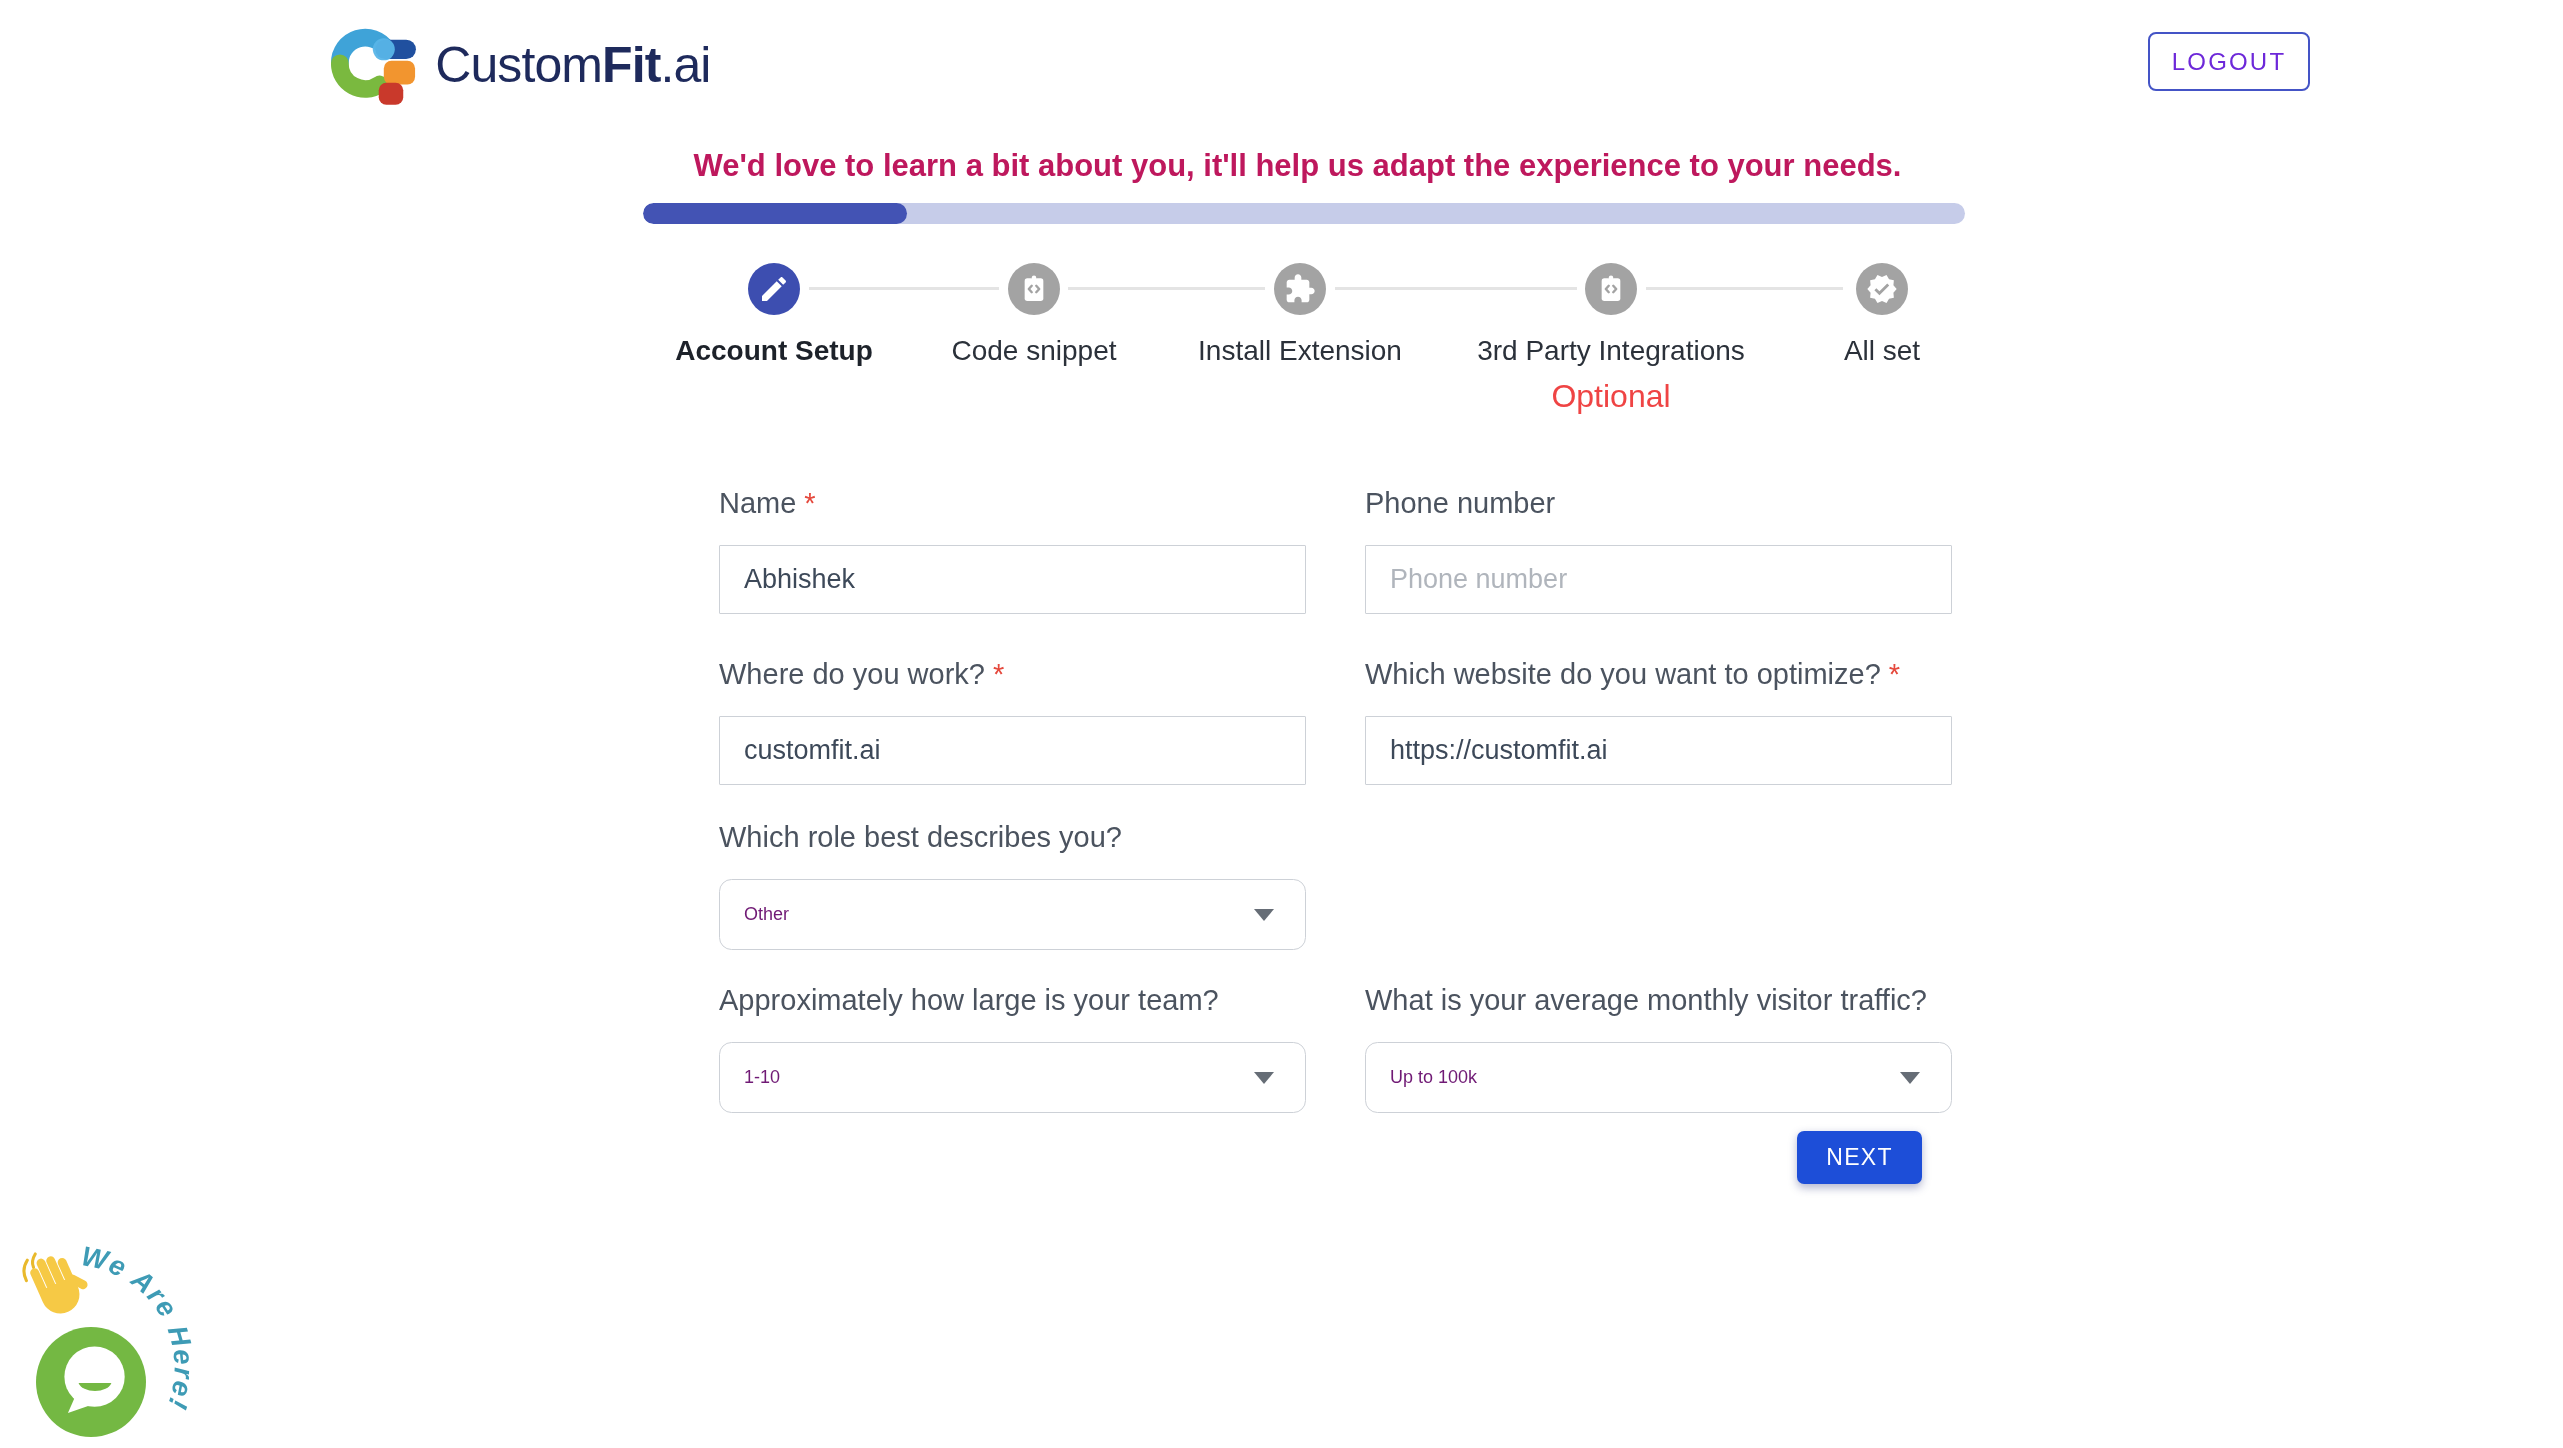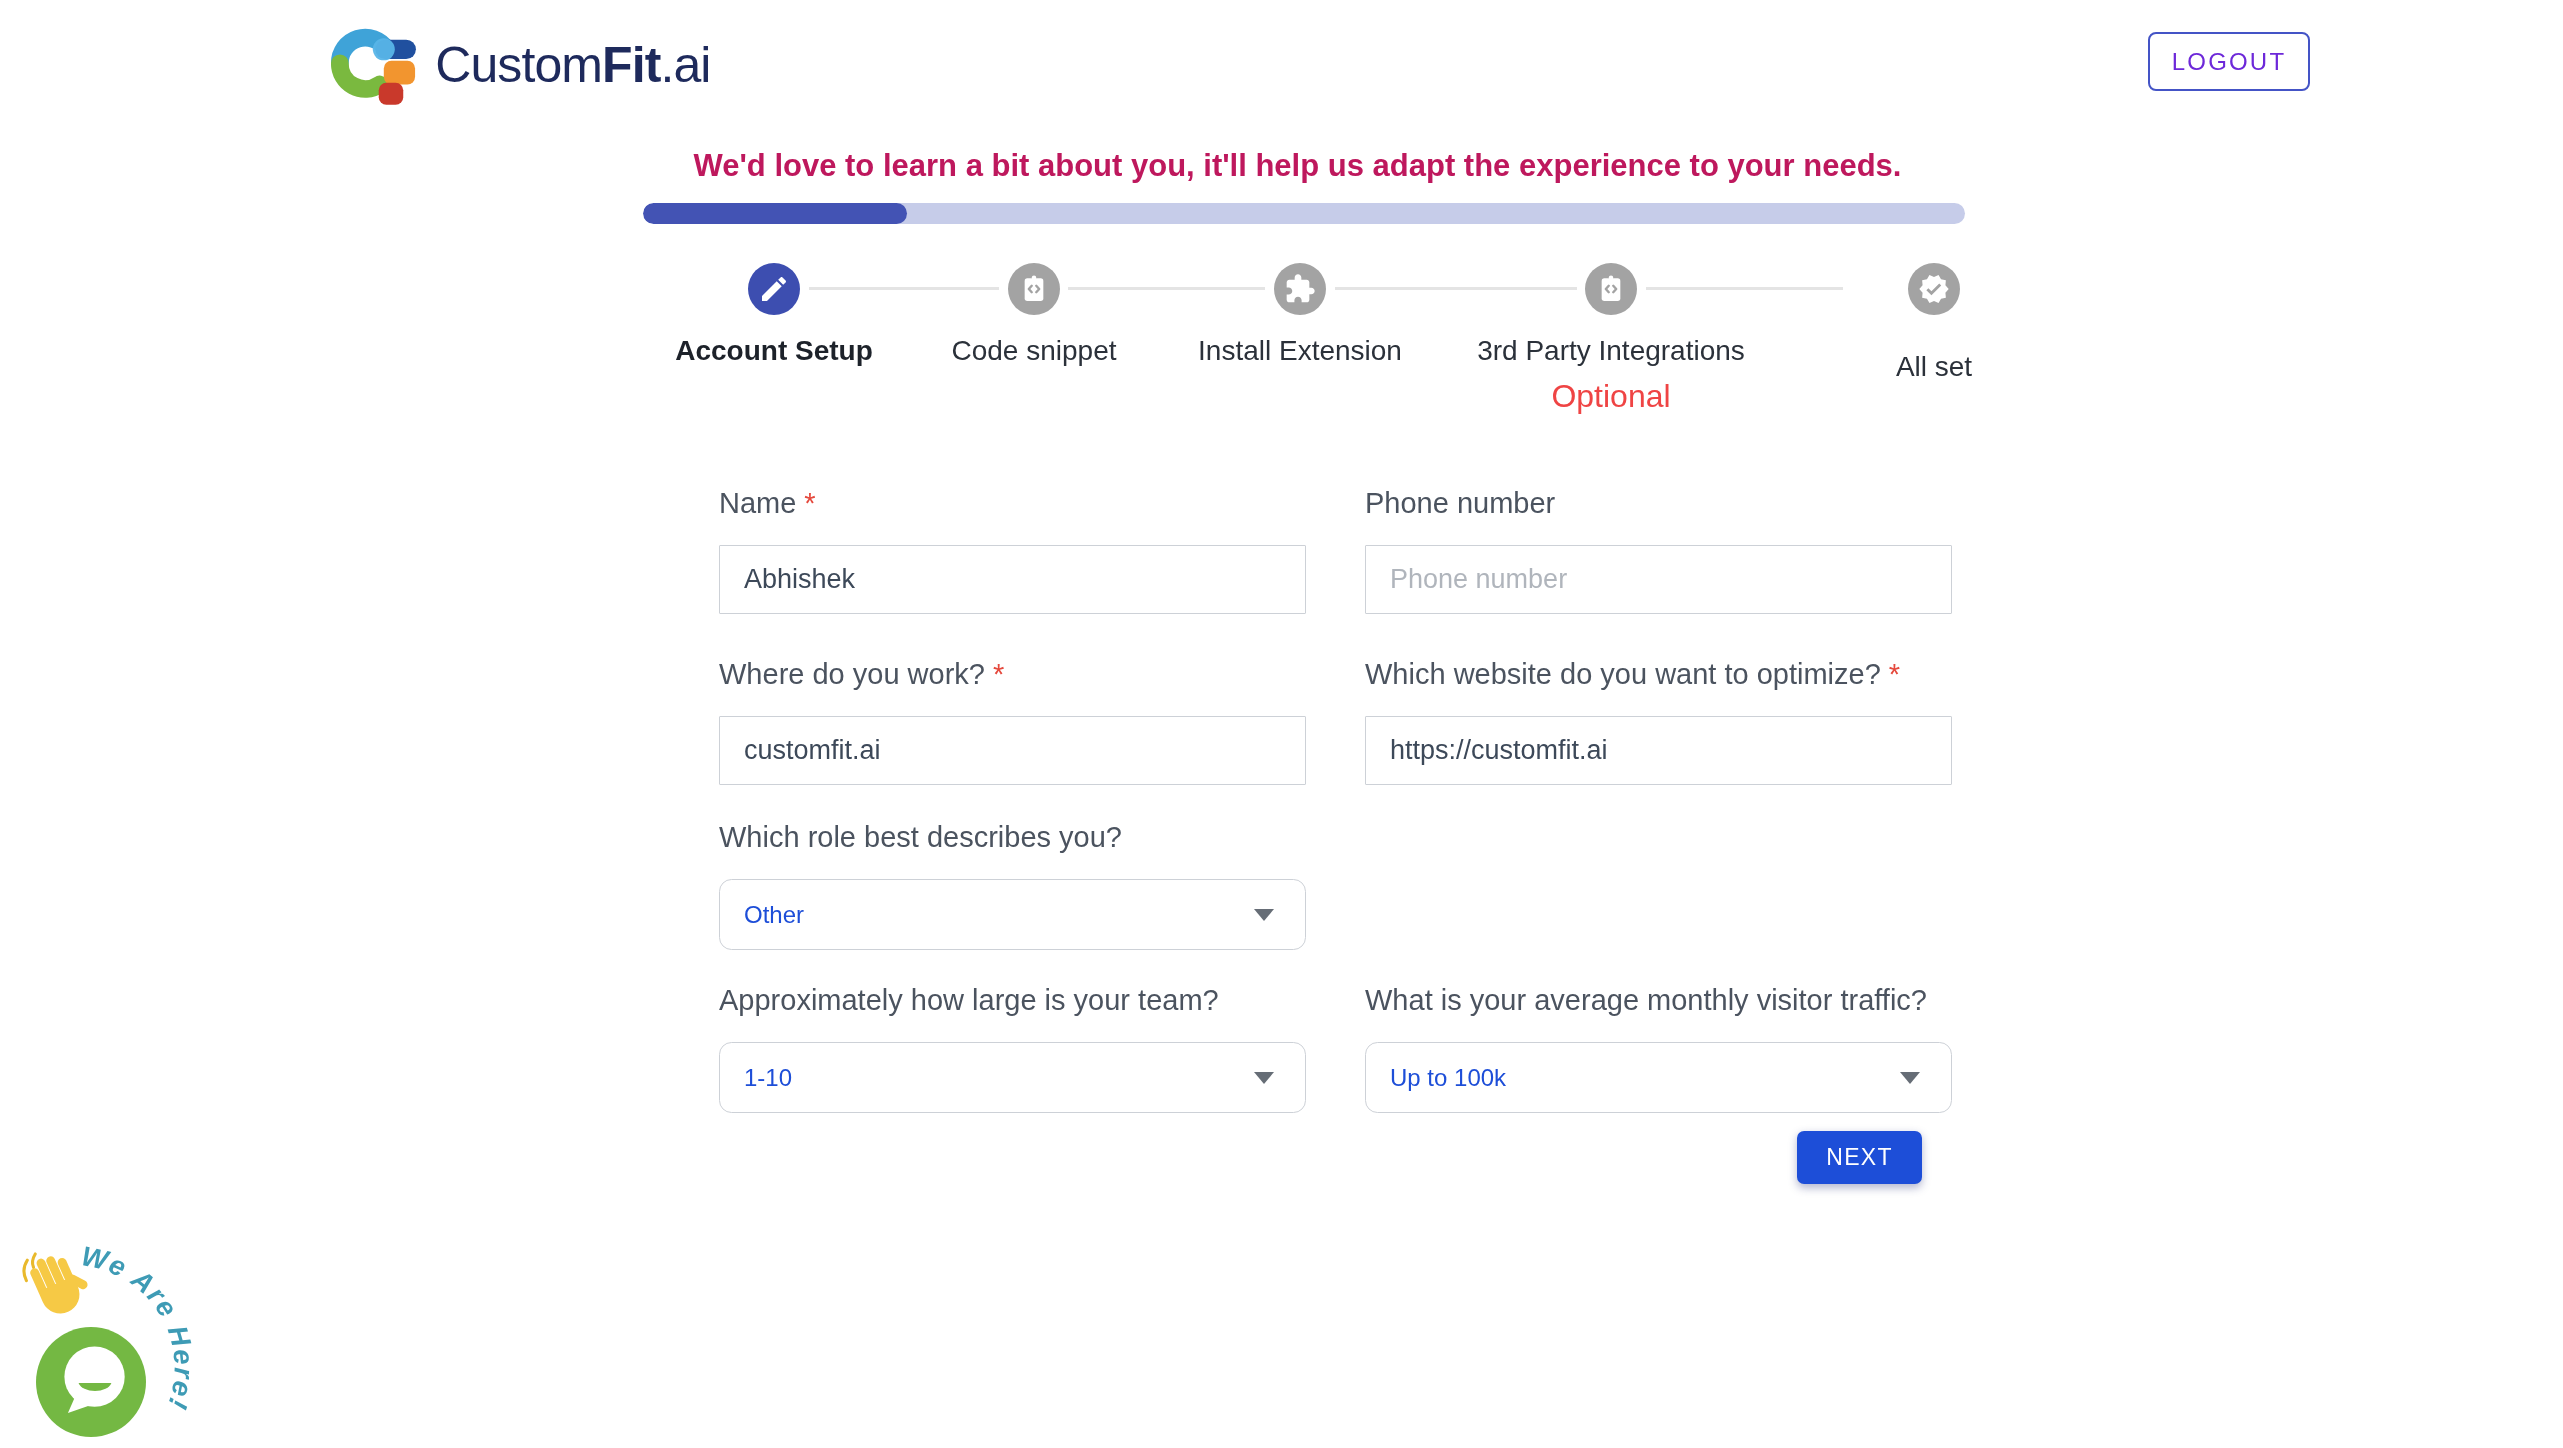--- a/index.html
+++ b/index.html
@@ -40,21 +40,21 @@
   .field { position:absolute; width:587px;margin-left:32px; }
   .field-label { font-size:29px; color:#4b535f; line-height:36px; }
   .req-mark { color:#e5493d; margin-left:8px; }
   .text-input { display:block; box-sizing:border-box; margin-top:24px; width:587px; height:69px;
     border:1.8px solid #cdd1d7; border-radius:1px; background:#fff; padding:0 24px;
     font-size:27px; color:#3d4959; font-family:inherit; outline:none; }
   .text-input::placeholder { color:#b0b5bc; }
   .select-box { box-sizing:border-box; margin-top:24px; width:587px; height:71px;
     border:1.8px solid #cdd1d7; border-radius:12.5px; background:#fff; padding:0 24px;
     display:flex; align-items:center; justify-content:space-between; cursor:pointer; }
-  .select-value { font-size:24px; color:#1d4ed8; }
+  .select-value { font-size:18px; color:#701a75; }
   .select-arrow { width:0; height:0; border-left:10.7px solid transparent; border-right:10.7px solid transparent;
     border-top:12.5px solid #666d76; margin-right:7.1px; flex:none; }
 
   .next-button { position:absolute; left:1154px; top:928px; width:125px; height:53px;
     background:#1d4ed8; border:none; border-radius:7.1px; color:#ffffff; font-size:23px;
     letter-spacing:1.3px; font-family:inherit; cursor:pointer;
     box-shadow:0 3.6px 9px rgba(40,50,120,0.35); }
 
   
   .chat-hand { position:absolute; left:19.6px; top:1246px; }
@@ -132,21 +132,21 @@
           <rect x="5" y="4" width="14" height="17" rx="2" fill="#ffffff"></rect>
           <circle cx="12" cy="3.6" r="1.7" fill="#ffffff"></circle>
           <path d="M10.3 9.6 8.1 12l2.2 2.4" stroke="currentColor" stroke-width="1.8" fill="none" stroke-linecap="round" stroke-linejoin="round"></path>
           <path d="M13.7 9.6 15.9 12l-2.2 2.4" stroke="currentColor" stroke-width="1.8" fill="none" stroke-linecap="round" stroke-linejoin="round"></path>
         </svg>
       </div>
       <div class="step-label">3rd Party Integrations</div>
       <div class="step-sublabel">Optional</div>
     </div>
 
-    <div class="step" style="left:1291px;gap:16px;">
+    <div class="step" style="left:1239px;">
       <div class="step-circle">
         <svg viewBox="0 0 24 24">
           <path fill="#ffffff" d="M23 12l-2.44-2.79.34-3.69-3.61-.82-1.89-3.2L12 2.96 8.6 1.5 6.71 4.69 3.1 5.5l.34 3.7L1 12l2.44 2.79-.34 3.7 3.61.82L8.6 22.5l3.4-1.47 3.4 1.46 1.89-3.19 3.61-.82-.34-3.69L23 12zm-12.91 4.72l-3.8-3.81 1.48-1.48 2.32 2.33 5.85-5.87 1.48 1.48-7.33 7.35z"></path>
         </svg>
       </div>
       <div class="step-label">All set</div>
     </div>
 
     <div class="field" style="left:44px;top:282px;">
       <div class="field-label"><span>Name</span><span class="req-mark">*</span></div>

